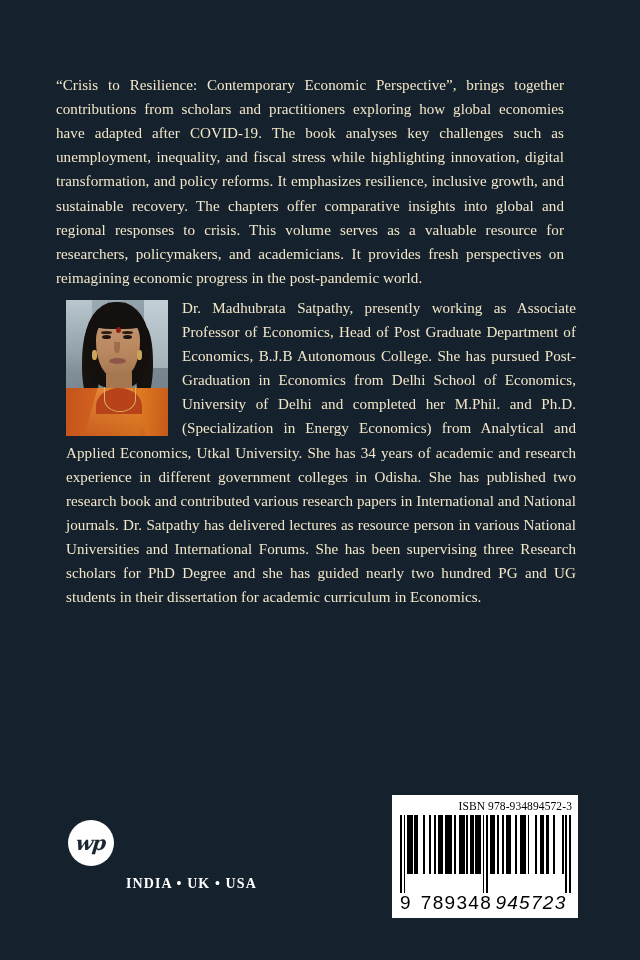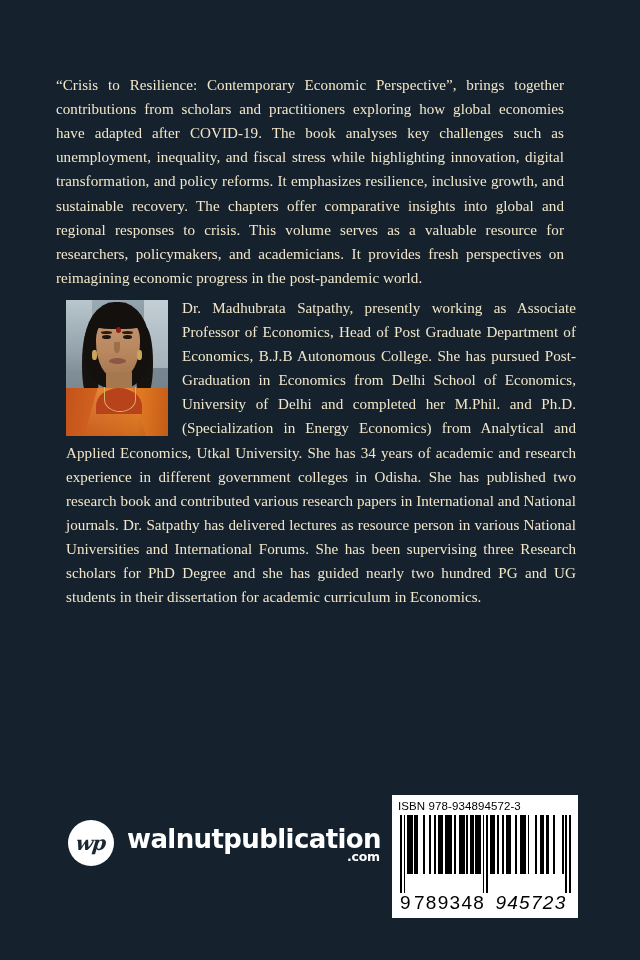--- a/index.html
+++ b/index.html
@@ -223,24 +223,24 @@
     top: 795px;
     width: 186px;
     height: 123px;
     background: #ffffff;
     box-sizing: border-box;
     padding: 5px 6px 4px 6px;
     display: flex;
     flex-direction: column;
   }
   .isbn-label {
-    font-family: Liberation Sans, sans-serif;
+    font-family: Liberation Serif, serif;
     font-size: 11.5px;
     color: #000000;
-    text-align: left;
+    text-align: right;
     letter-spacing: 0.1px;
     line-height: 13px;
   }
   .bars {
     flex: 1;
     display: flex;
     align-items: stretch;
     margin-top: 2px;
     padding: 0 2px;
   }
@@ -254,21 +254,21 @@
     display: flex;
     font-family: "Liberation Sans", sans-serif;
     font-size: 19px;
     color: #000;
     height: 21px;
     align-items: flex-end;
     padding: 0 2px;
     letter-spacing: 0.2px;
   }
   .digits .d-left { width: 14px; text-align: left; }
-  .digits .d-mid { flex: 1; text-align: left; letter-spacing: 1.3px; }
+  .digits .d-mid { flex: 1; text-align: right; letter-spacing: 1.3px; }
   .digits .d-right { flex: 1; text-align: center; letter-spacing: 1.3px; font-style: italic; }
 </style>
 </head>
 <body>
 
 <div class="cover">
 
   <p class="blurb">“Crisis to Resilience: Contemporary Economic Perspective”, brings together contributions from scholars and practitioners exploring how global economies have adapted after COVID-19. The book analyses key challenges such as unemployment, inequality, and fiscal stress while highlighting innovation, digital transformation, and policy reforms. It emphasizes resilience, inclusive growth, and sustainable recovery. The chapters offer comparative insights into global and regional responses to crisis. This volume serves as a valuable resource for researchers, policymakers, and academicians. It provides fresh perspectives on reimagining economic progress in the post-pandemic world.</p>
 
   <div class="bio">
@@ -297,25 +297,22 @@
       <div class="ph-chain"></div>
     </div>
     <span>Dr. Madhubrata Satpathy, presently working as Associate Professor of Economics, Head of Post Graduate Department of Economics, B.J.B Autonomous College. She has pursued Post-Graduation in Economics from Delhi School of Economics, University of Delhi and completed her M.Phil. and Ph.D. (Specialization in Energy Economics) from Analytical and Applied Economics, Utkal University. She has 34 years of academic and research experience in different government colleges in Odisha. She has published two research book and contributed various research papers in International and National journals. Dr. Satpathy has delivered lectures as resource person in various National Universities and International Forums. She has been supervising three Research scholars for PhD Degree and she has guided nearly two hundred PG and UG students in their dissertation for academic curriculum in Economics.</span>
   </div>
 
   <div class="publisher">
     <div class="pub-row">
       <div class="pub-mark">
         <span class="pub-mark-text">wp</span>
       </div>
-      <div class="pub-wordmark">
-        <div class="pub-name">walnutpublication</div>
-        <div class="pub-tld">.com</div>
-      </div>
     </div>
+    <div class="pub-countries">INDIA • UK • USA</div>
   </div>
 
   <div class="barcode-box">
     <div class="isbn-label">ISBN 978-934894572-3</div>
     <div class="bars" id="bars">
         <span style="flex: 1 1 0px;"></span>
         <span class="w" style="flex: 1 1 0px;"></span>
         <span style="flex: 1 1 0px;"></span>
         <span class="w short" style="flex: 1 1 0px;"></span>
         <span class="short" style="flex: 1 1 0px;"></span>

